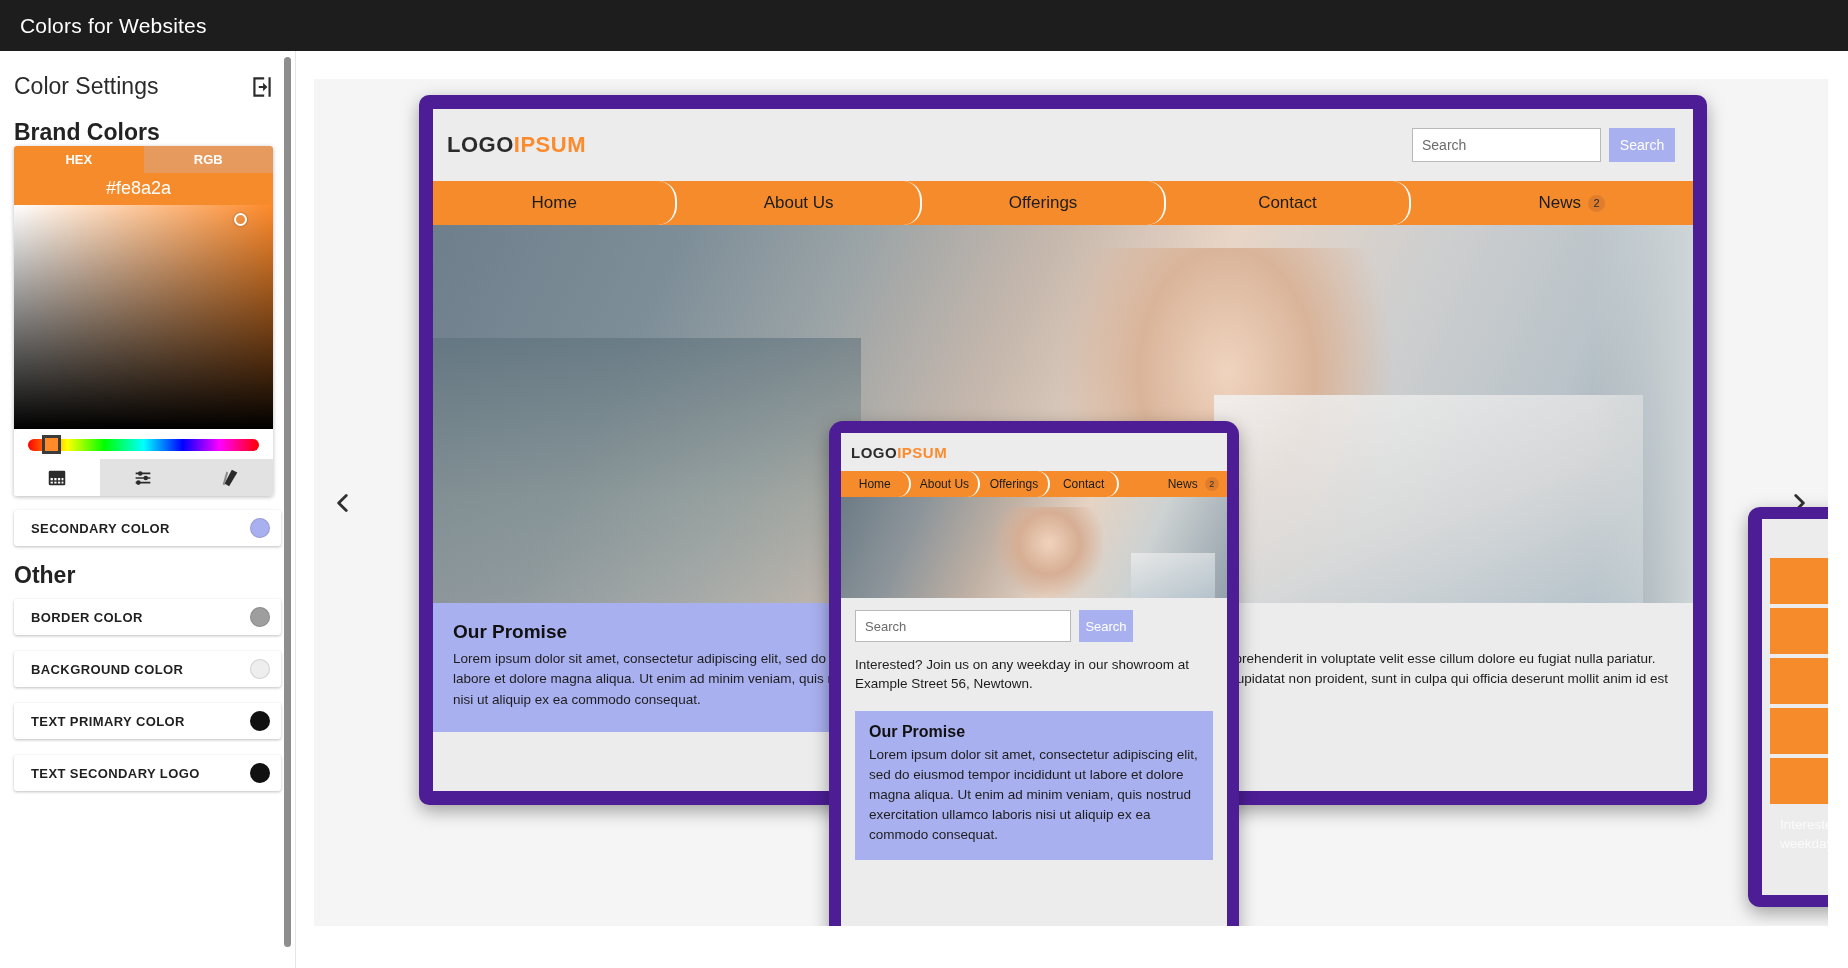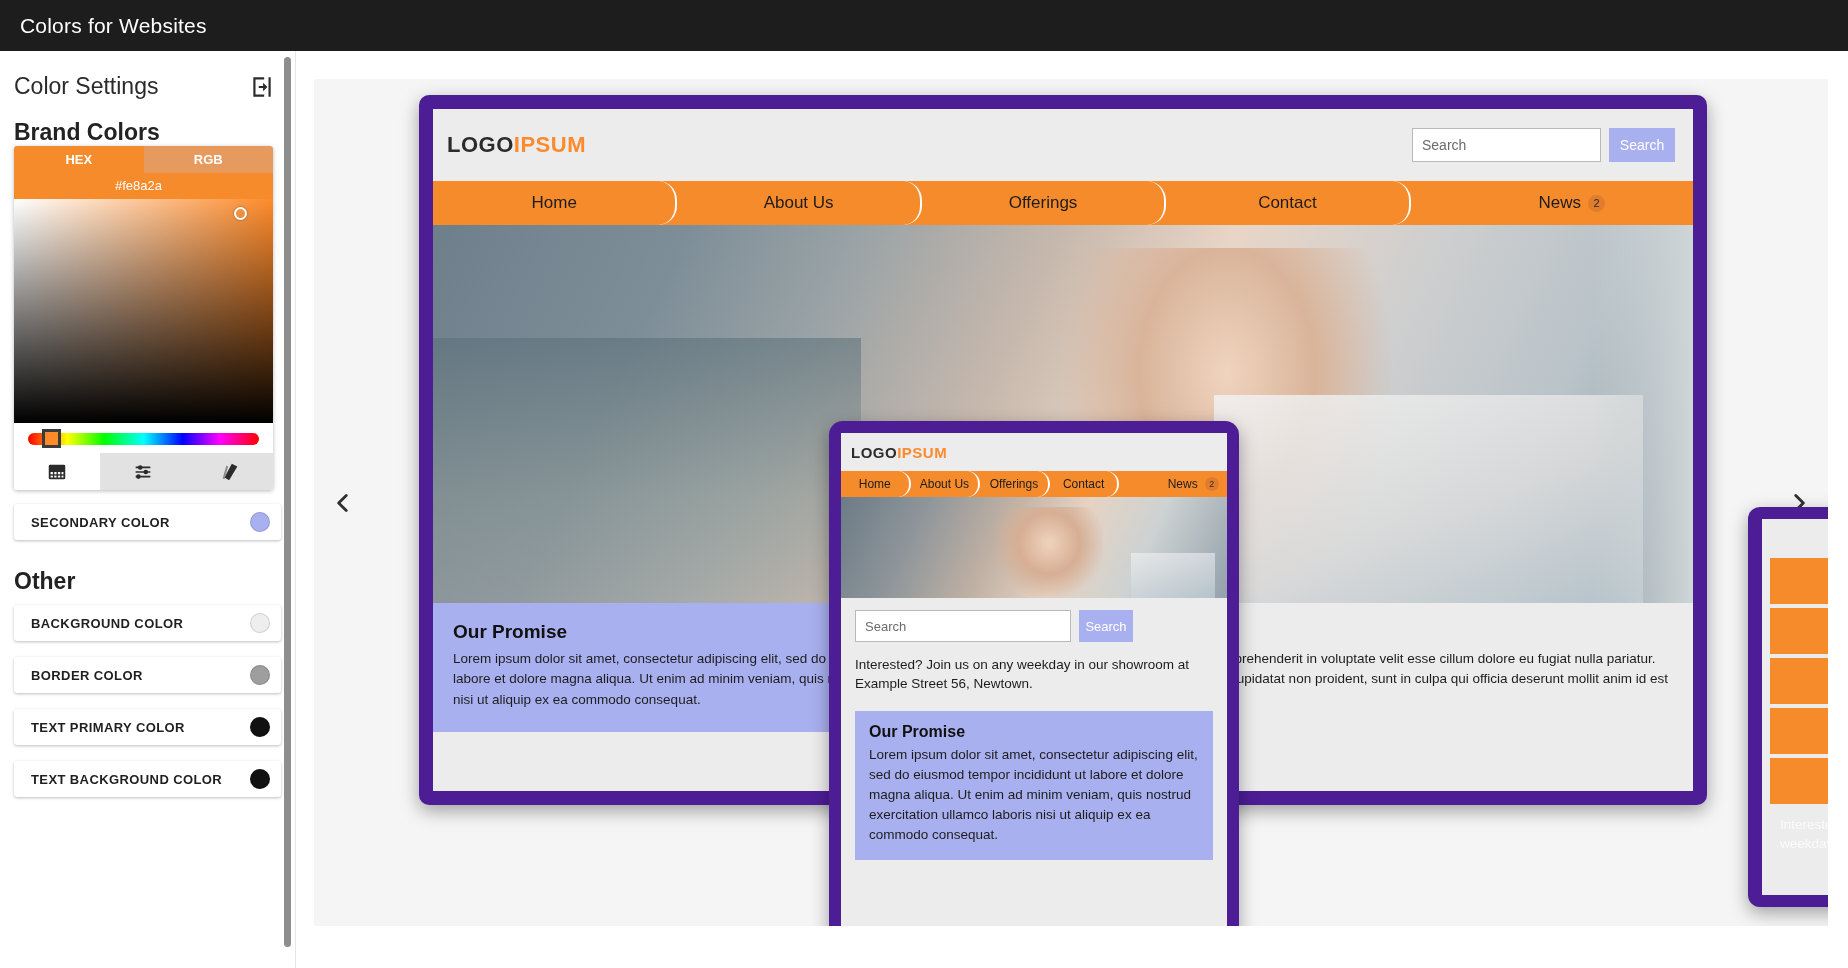--- a/index.html
+++ b/index.html
@@ -80,21 +80,21 @@
   }
   .pick-tabs { display: flex; height: 27px; }
   .pick-tab {
     flex: 1; display: flex; align-items: center; justify-content: center;
     color: #fff; font-size: 13px; font-weight: bold; cursor: pointer;
   }
   .pick-tab.active { background: #f68b2c; }
   .pick-tab.inactive { background: #e79a5e; }
   .pick-hex {
     background: #f68b2c; color: #fff; text-align: center;
-    font-size: 13px; padding: 5px 10px 6px 0;
+    font-size: 18px; padding: 5px 10px 6px 0;
   }
   .sat-box {
     position: relative; height: 224px;
     background:
       linear-gradient(to top, #000 0%, rgba(0,0,0,0) 100%),
       linear-gradient(to right, #fff 0%, #fe8a2a 100%);
   }
   .sat-handle {
     position: absolute; right: 26px; top: 8px;
     width: 13px; height: 13px; border-radius: 50%;
@@ -275,36 +275,36 @@
           </svg>
         </div>
       </div>
     </div>
 
     <div class="color-row">
       <span>SECONDARY COLOR</span>
       <span class="swatch-dot" style="background:#a9b0ef;"></span>
     </div>
 
-    <div class="sb-sub" style="margin-top:28px;">Other</div>
-
+    <div class="sb-sub" style="margin-top:16px;">Other</div>
+
+    <div class="color-row">
+      <span>BORDER COLOR</span>
+      <span class="swatch-dot" style="background:#9e9e9e;"></span>
+    </div>
     <div class="color-row">
       <span>BACKGROUND COLOR</span>
       <span class="swatch-dot" style="background:#eeeeee;"></span>
     </div>
     <div class="color-row">
-      <span>BORDER COLOR</span>
-      <span class="swatch-dot" style="background:#9e9e9e;"></span>
-    </div>
-    <div class="color-row">
       <span>TEXT PRIMARY COLOR</span>
       <span class="swatch-dot" style="background:#111111;"></span>
     </div>
     <div class="color-row">
-      <span>TEXT BACKGROUND COLOR</span>
+      <span>TEXT SECONDARY LOGO</span>
       <span class="swatch-dot" style="background:#111111;"></span>
     </div>
   </div>
 
   <div class="preview-outer">
     <div class="preview-stage">
 
       <div class="arrow left">
         <svg viewBox="0 0 24 24" width="26" height="26" fill="none" stroke="#303030" stroke-width="2.6" stroke-linecap="round" stroke-linejoin="round">
           <polyline points="15,5 8,12 15,19"></polyline>

